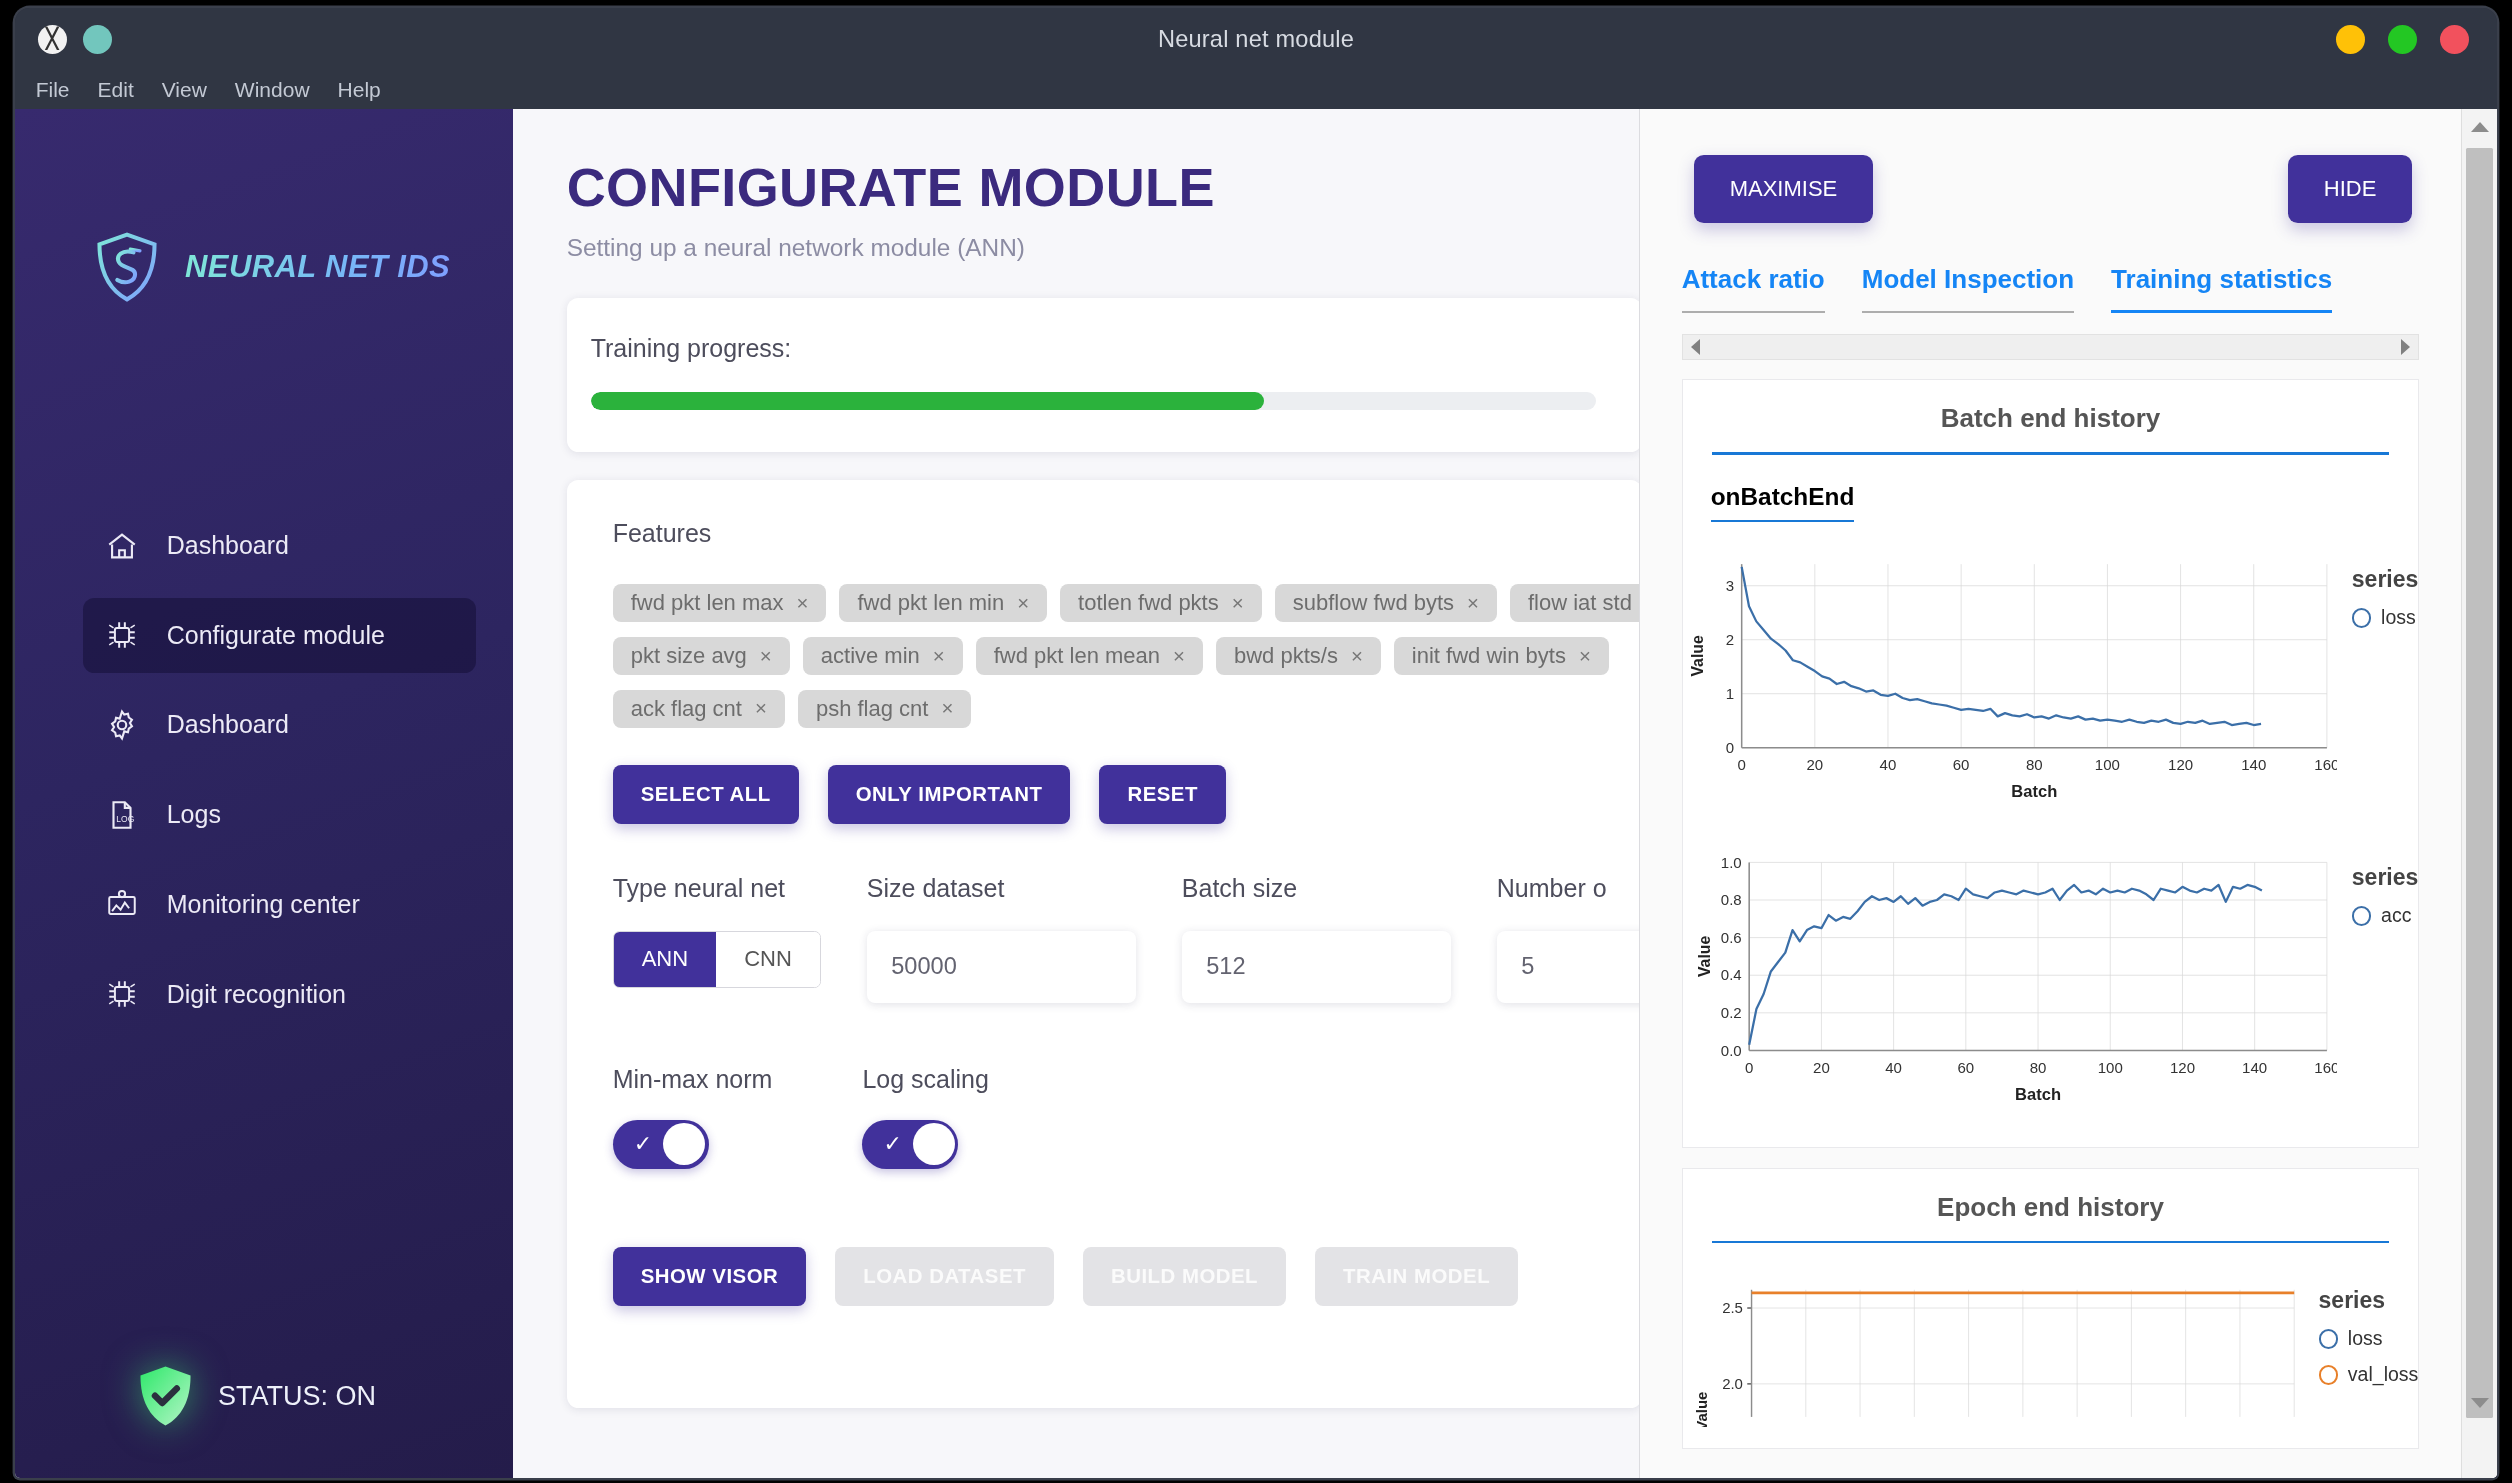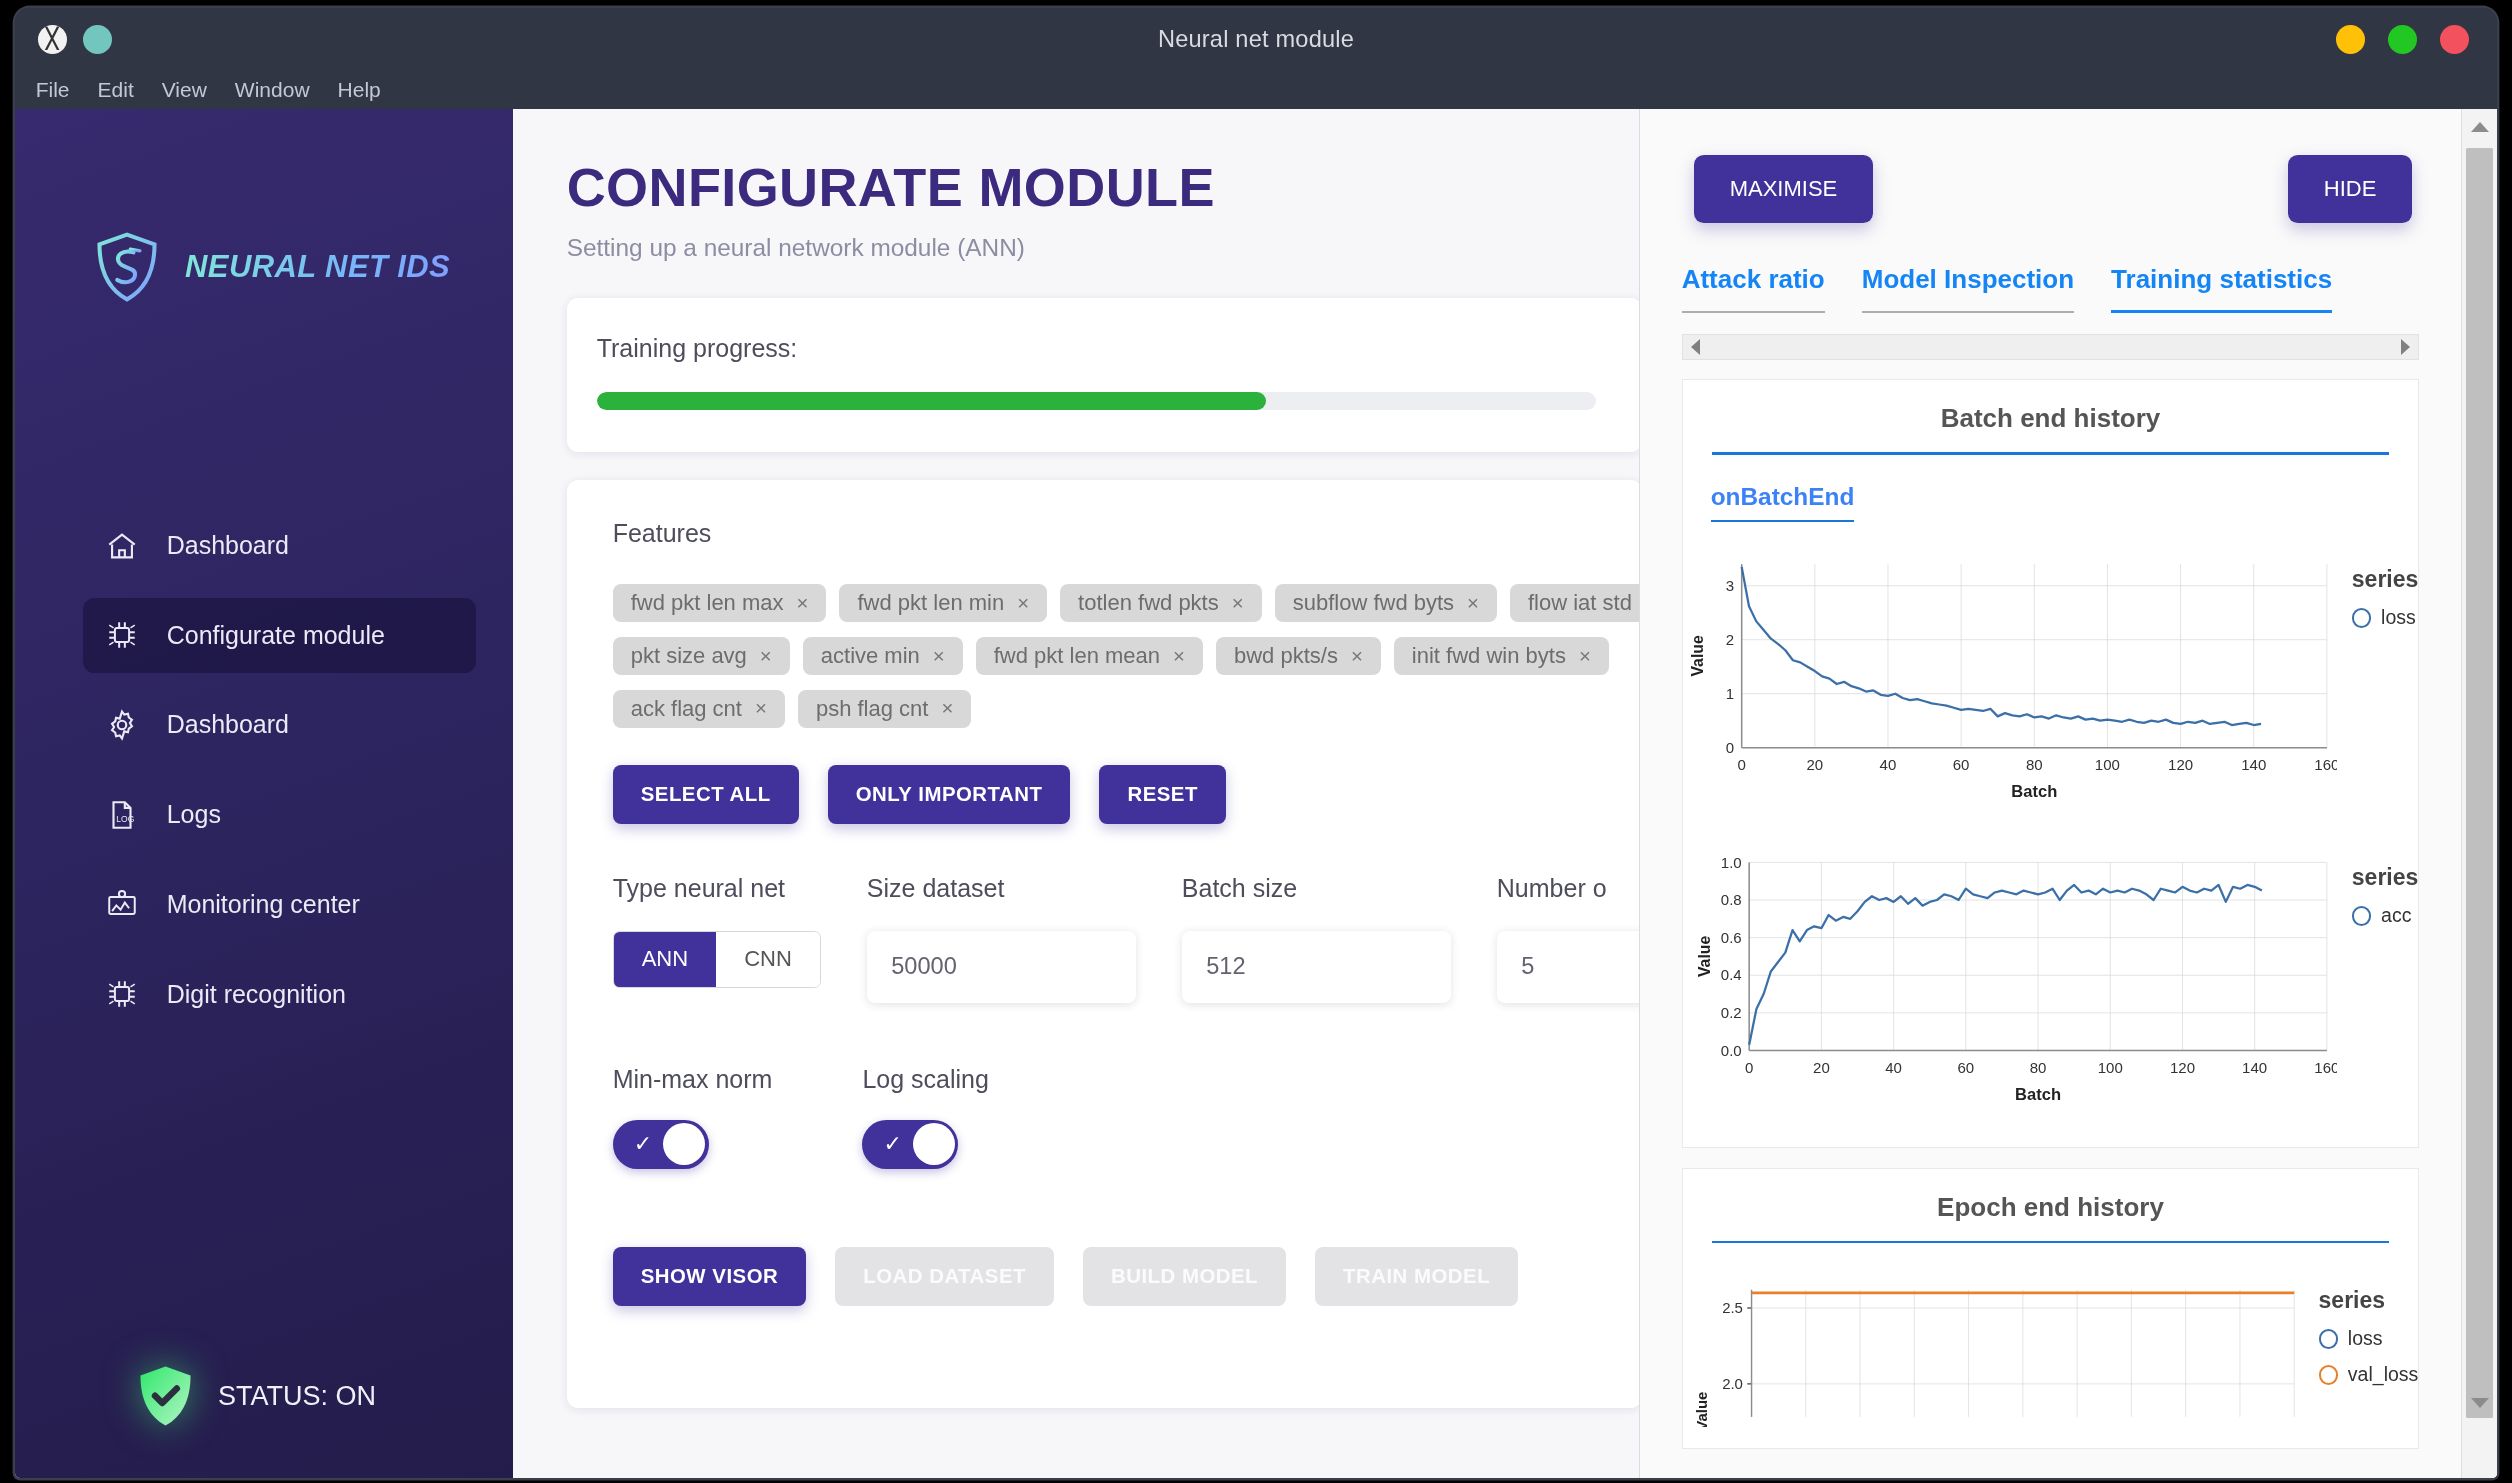--- a/index.html
+++ b/index.html
@@ -96,21 +96,21 @@
   #page-title {
     font-size: 54px; font-weight: bold; color: #3b2a7e; letter-spacing: 0.4px;
   }
   #page-sub { font-size: 24.4px; color: #8c8ca3; margin-top: 16.3px; }
 
   .card {
     background: #fff; border-radius: 11.4px;
     box-shadow: 0 1.6px 8.1px rgba(40,40,80,.10);
     margin: 0 0 0 54px;
   }
-  #progress-card { margin-top: 36px; padding: 36px 46px 42px 30px; width: 1075px; }
+  #progress-card { margin-top: 36px; padding: 36px 46px 42px 24px; width: 1075px; }
   #progress-label { font-size: 25px; color: #4d4d5c; }
   #progress-track {
     margin-top: 29px; height: 18px; border-radius: 9px; background: #eceef1; width: 100%;
     overflow: hidden;
   }
   #progress-fill { height: 100%; border-radius: 9px; background: #2bb23c; }
 
   #config-card { margin-top: 28px; padding: 39px 46px 49px 46px; width: 1075px; height: 928px; }
   .section-label { font-size: 25px; color: #4d4d5c; }
 
@@ -192,21 +192,21 @@
   .hsarrow.l { border-top: 8.1px solid transparent; border-bottom: 8.1px solid transparent; border-right: 9.8px solid #808080; }
   .hsarrow.r { border-top: 8.1px solid transparent; border-bottom: 8.1px solid transparent; border-left: 9.8px solid #808080; }
 
   .vcard {
     background: #fff; margin: 19.5px 42px 0 42px; border: 0.8px solid #e9e9ec;
     padding: 23px 0 21px 0;
   }
   .vcard-title { text-align: center; font-size: 26px; font-weight: bold; color: #555; }
   .vcard-rule { height: 2.4px; background: #1878d6; margin: 18px 29px 0 29px; }
   .vsub {
-    display: inline-block; margin: 28px 0 0 28px; font-size: 24.4px; font-weight: bold; color: #3b82f6;
+    display: inline-block; margin: 28px 0 0 28px; font-size: 24.4px; font-weight: bold; color: #000000;
     padding-bottom: 9.8px; border-bottom: 2.4px solid #1878d6;
   }
   .plotwrap { display: flex; align-items: flex-start; padding: 21px 0 0 0; }
   .legend { padding: 23px 0 0 14.7px; }
   .legend-title { font-size: 23px; font-weight: bold; color: #444; }
   .legend-row { display: flex; align-items: center; gap: 9.8px; margin-top: 13px; }
   .legend-ring { width: 19.5px; height: 19.5px; border-radius: 50%; border: 2.4px solid #3b6fa8; }
   .legend-ring.orange { border-color: #e8802a; }
   .legend-label { font-size: 19.5px; color: #333; text-align: center; }
 

